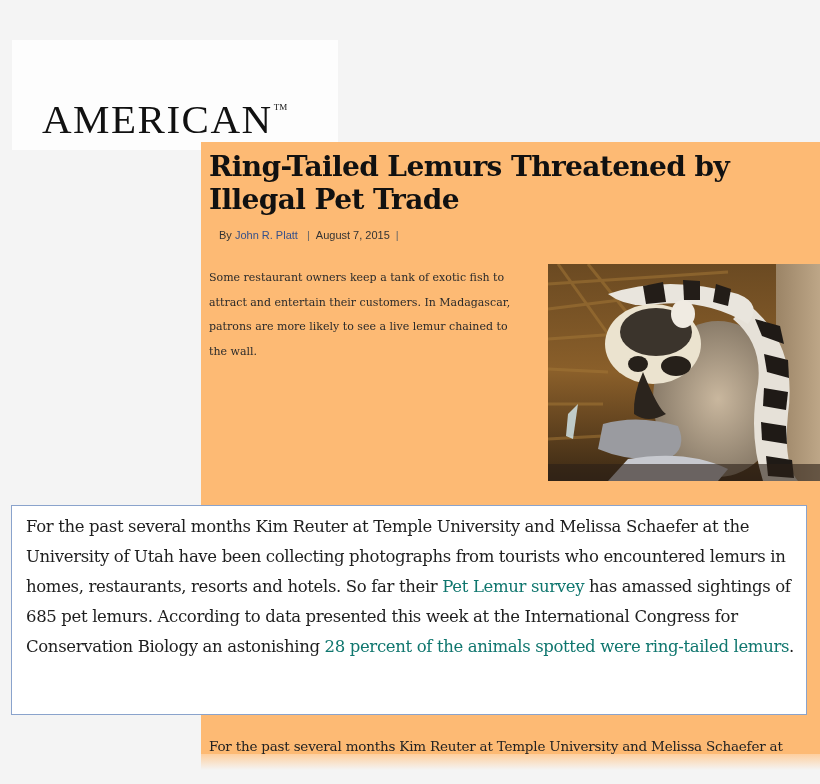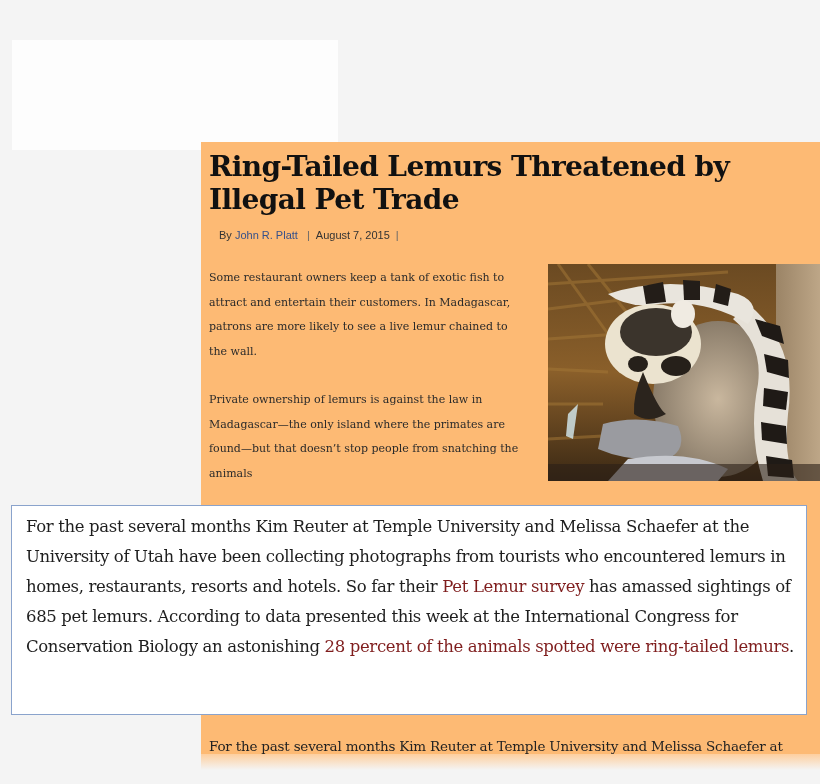--- a/index.html
+++ b/index.html
@@ -111,21 +111,21 @@
       position: absolute;
       left: 14px;
       top: 6px;
       width: 770px;
       font-family: "DejaVu Serif", serif;
       font-size: 16.5px;
       line-height: 30px;
       letter-spacing: -0.35px;
       color: #1e1e1e;
     }
-    .quote-text a { color: #7f1d1d; text-decoration: none; }
+    .quote-text a { color: #0f766e; text-decoration: none; }
     .continued {
       position: absolute;
       left: 8px;
       top: 592px;
       width: 630px;
       font-family: "DejaVu Serif", serif;
       font-size: 13.5px;
       line-height: 24px;
       color: #222;
       white-space: nowrap;
@@ -137,34 +137,34 @@
       top: 612px;
       width: 634px;
       height: 16px;
       background: linear-gradient(to bottom, rgba(255,255,255,0.3), #f4f4f4);
     }
   </style>
 </head>
 <body>
 
 <div class="logo-box">
+  <div class="logo-line l2"><span>AMERICAN</span><span class="logo-tm">TM</span></div>
 </div>
 
 <div class="article">
   <h1 class="headline">Ring-Tailed Lemurs Threatened by Illegal Pet Trade</h1>
 
   <div class="byline">
     <span>By</span>
     <a href="#">John R. Platt</a>
     <span class="sep">|</span><span>August 7, 2015</span><span class="sep">|</span>
   </div>
 
   <div class="lead">
     <p>Some restaurant owners keep a tank of exotic fish to attract and entertain their customers. In Madagascar, patrons are more likely to see a live lemur chained to the wall.</p>
-    <p>Private ownership of lemurs is against the law in Madagascar—the only island where the primates are found—but that doesn’t stop people from snatching the animals</p>
   </div>
 
   <div class="lemur-photo">
     <svg width="282" height="217" viewBox="0 0 282 217" xmlns="http://www.w3.org/2000/svg">
       <defs>
         <linearGradient id="bgg" x1="0" y1="0" x2="0" y2="1">
           <stop offset="0" stop-color="#6b4a22"></stop>
           <stop offset="0.5" stop-color="#8a5f2a"></stop>
           <stop offset="1" stop-color="#3a2814"></stop>
         </linearGradient>

